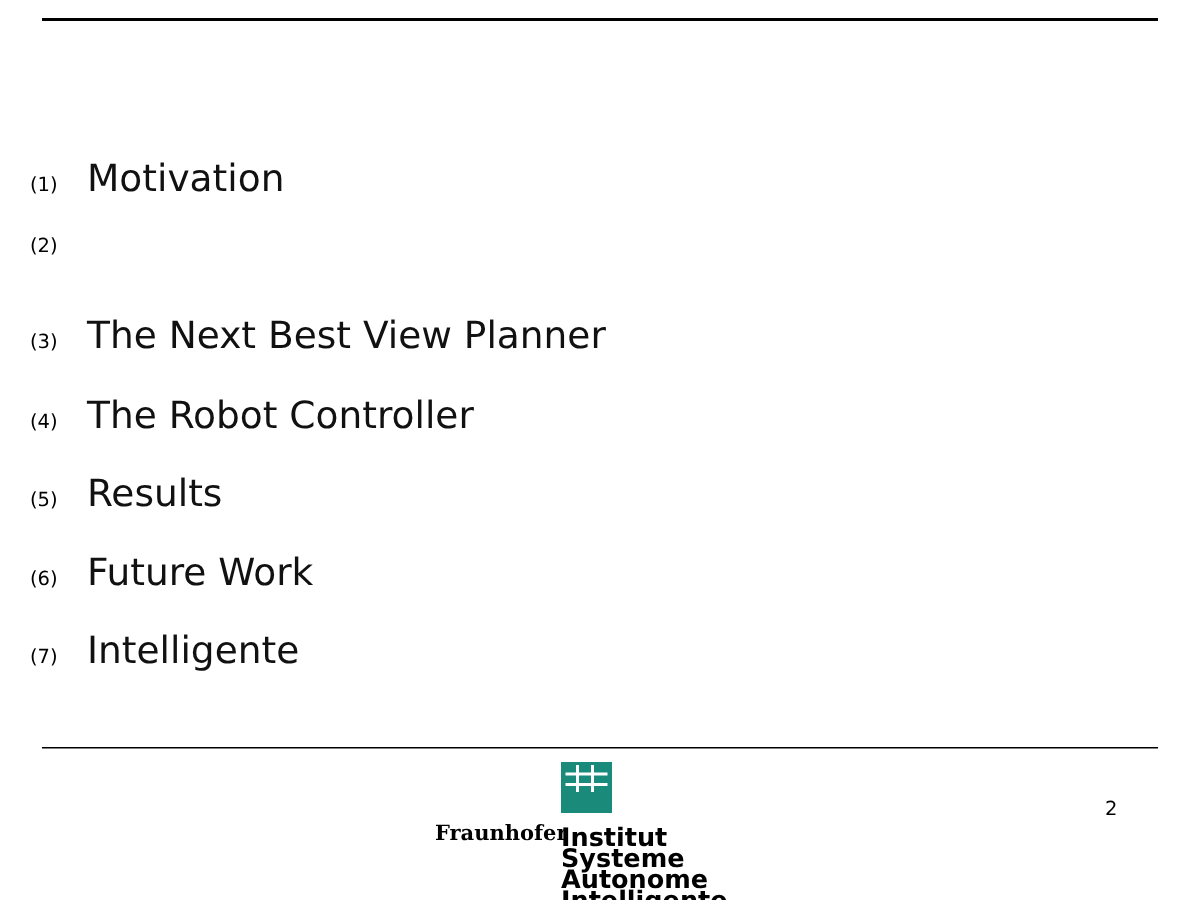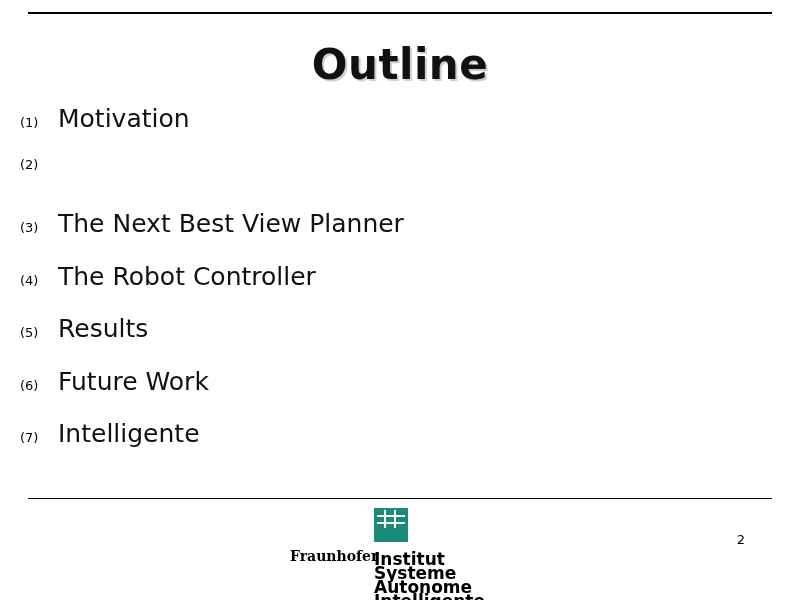--- a/index.html
+++ b/index.html
@@ -149,21 +149,20 @@
     color: #000000;
   }
 </style>
 </head>
 <body>
 
 <div class="slide">
 
   <div class="rule-top"></div>
 
-  <div class="slide-title">Outline</div>
 
   <div class="outline-list">
 
     <div class="outline-item">
       <span class="item-num">(1)</span>
       <span class="item-label">Motivation</span>
     </div>
 
     <div class="outline-item">
       <span class="item-num">(2)</span>

